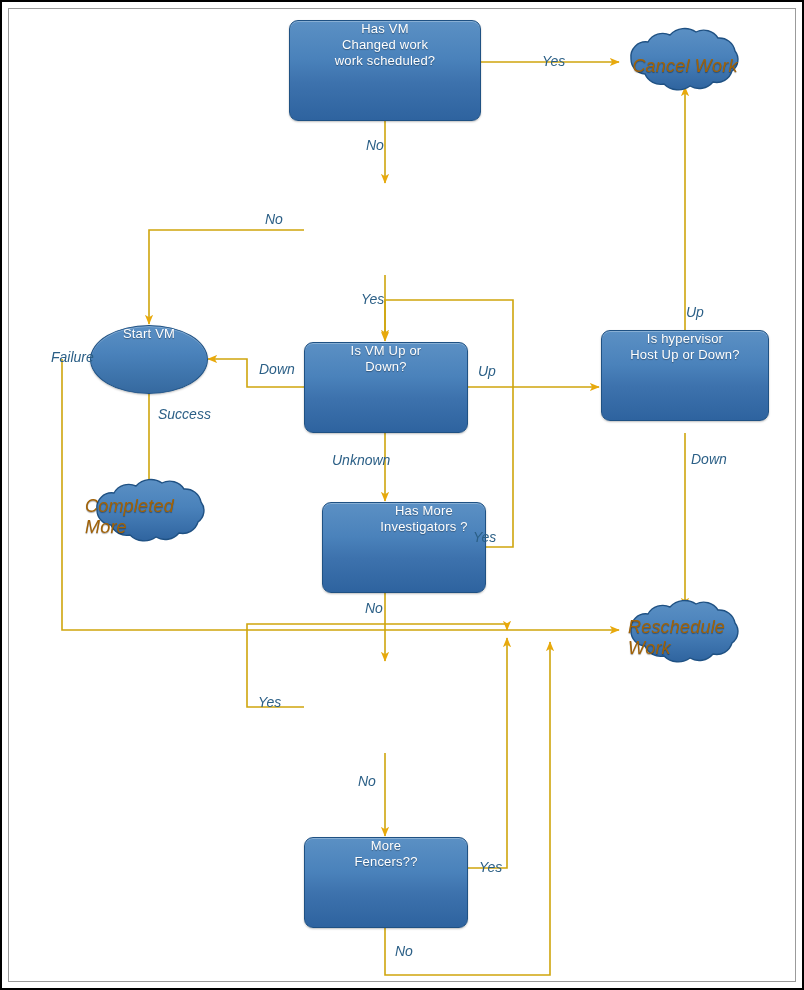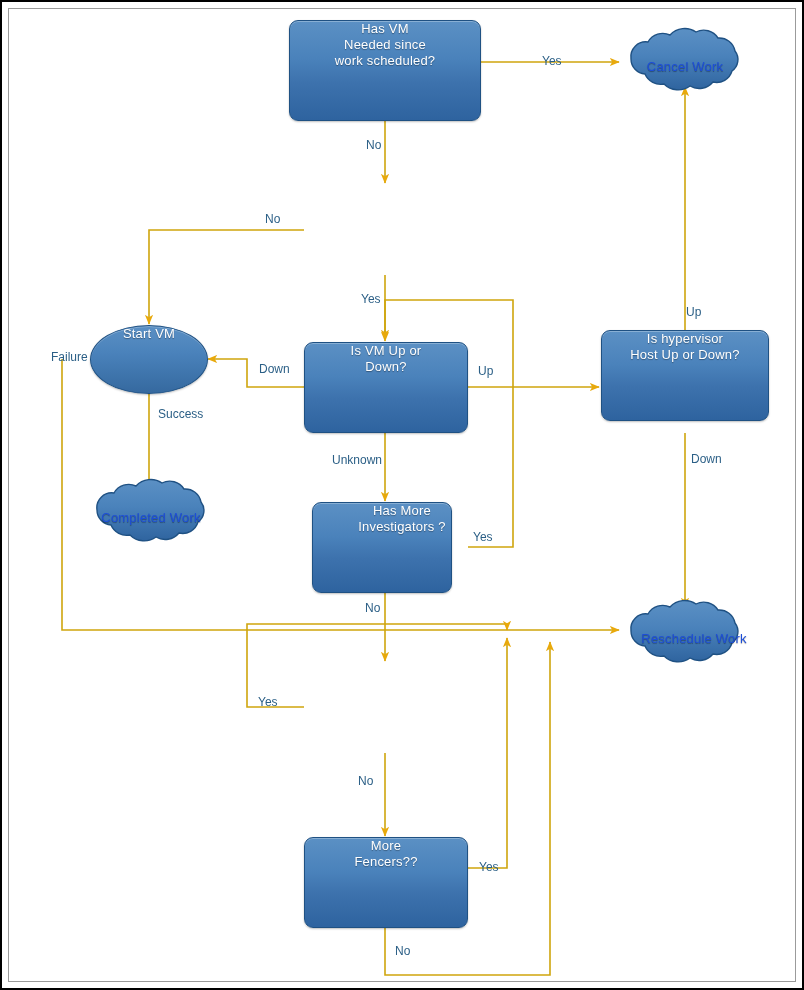--- a/index.html
+++ b/index.html
@@ -61,33 +61,35 @@
     z-index: 3;
   }
   .cloud .label {
     position: absolute;
     left: 0; top: 0;
     width: 100%;
     height: 100%;
     display: flex;
     align-items: center;
     justify-content: center;
-    color: #1d4ed8;
-    font-size: 13px;
+    color: #a16207;
+    font-size: 18px;
     letter-spacing: .2px;
     text-shadow: 0 1px 1px rgba(0,0,0,.35);
     pointer-events: none;
+    font-style: italic;
   }
   .edge-label {
     position: absolute;
     color: #2b5f86;
-    font-size: 12px;
+    font-size: 14px;
     line-height: 13px;
     white-space: nowrap;
     z-index: 4;
+    font-style: italic;
   }
 </style>
 </head>
 <body>
 
 <div id="page">
 
   <svg id="edges" viewBox="0 0 804 990" xmlns="http://www.w3.org/2000/svg">
     <defs>
       <marker id="arrow" markerWidth="10" markerHeight="9" refX="9.2" refY="4.5" orient="auto" markerUnits="userSpaceOnUse">
@@ -149,21 +151,21 @@
       <path d="M646,612 a17,17 0 0 1 22,-7 a20,20 0 0 1 26,-3 a17,17 0 0 1 22,6
                a16,16 0 0 1 17,13 a14,14 0 0 1 -3,20 a16,16 0 0 1 -19,11
                a18,18 0 0 1 -23,4 a20,20 0 0 1 -26,-2 a17,17 0 0 1 -19,-10
                a15,15 0 0 1 -14,-15 a15,15 0 0 1 17,-17 Z" fill="url(#cloudGrad)" stroke="#1f5183" stroke-width="1.4"></path>
     </g>
   </svg>
 
   <div class="node process" style="left:287px;top:18px;width:192px;height:101px;">
     <div>
       <div>Has VM</div>
-      <div>Needed since</div>
+      <div>Changed work</div>
       <div>work scheduled?</div>
     </div>
   </div>
 
   <div class="cloud" style="left:617px;top:33px;width:132px;height:62px;">
     <div class="label">Cancel Work</div>
   </div>
 
 
   <div class="node ellipse" style="left:88px;top:323px;width:118px;height:69px;">
@@ -178,24 +180,24 @@
   </div>
 
   <div class="node process" style="left:599px;top:328px;width:168px;height:91px;">
     <div>
       <div>Is hypervisor</div>
       <div>Host Up or Down?</div>
     </div>
   </div>
 
   <div class="cloud" style="left:83px;top:484px;width:132px;height:62px;">
-    <div class="label">Completed Work</div>
-  </div>
-
-  <div class="node process" style="left:310px;top:500px;width:140px;height:91px;padding-left:40px;">
+    <div class="label">Completed More</div>
+  </div>
+
+  <div class="node process" style="left:320px;top:500px;width:164px;height:91px;padding-left:40px;">
     <div>
       <div>Has More</div>
       <div>Investigators ?</div>
     </div>
   </div>
 
   <div class="cloud" style="left:626px;top:605px;width:132px;height:62px;">
     <div class="label">Reschedule Work</div>
   </div>
 

